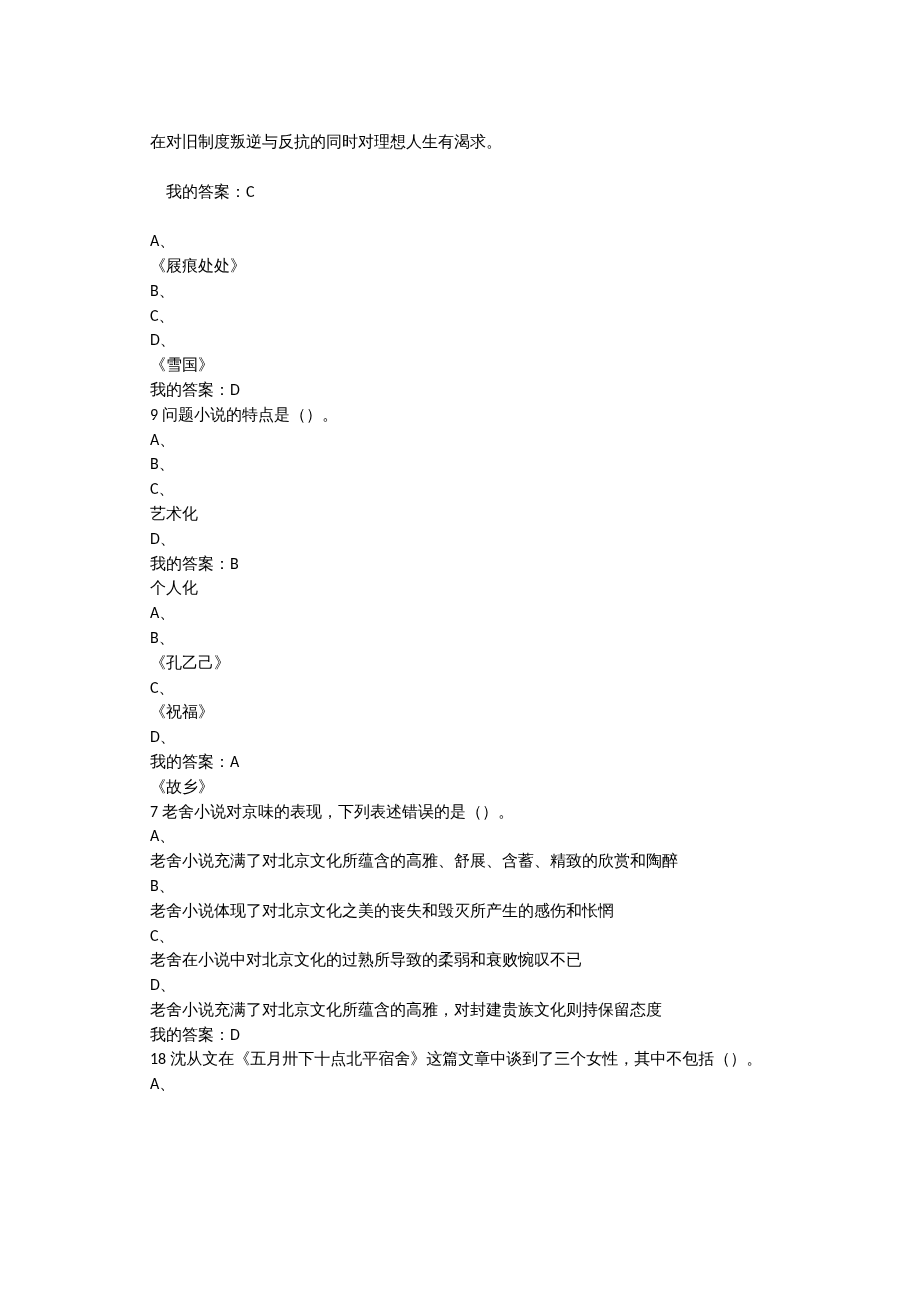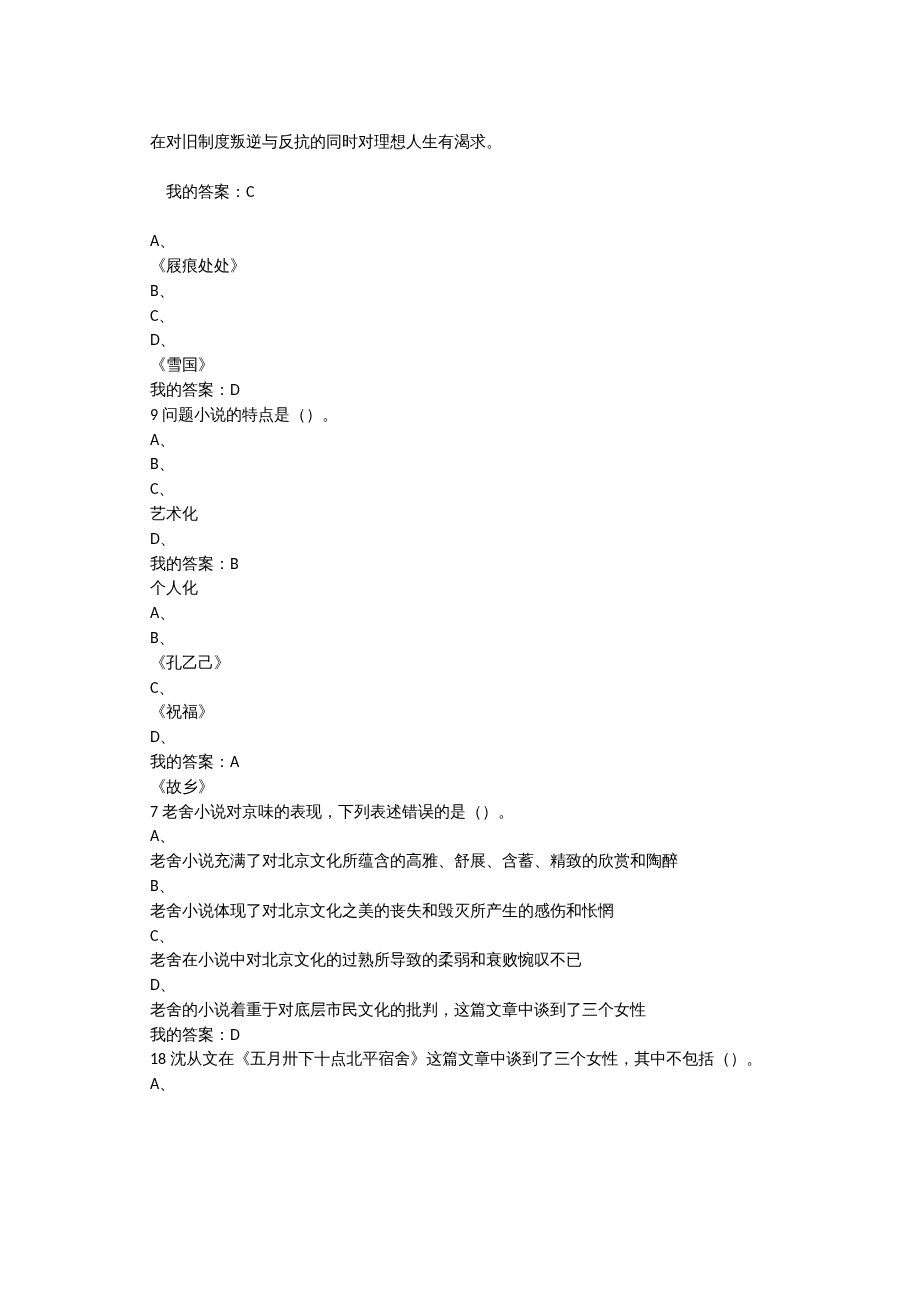--- a/index.html
+++ b/index.html
@@ -59,19 +59,19 @@
       <div class="line"><span>我的答案：</span><span class="alpha">A</span></div>
       <div class="line">《故乡》</div>
       <div class="line"><span class="alpha">7</span><span> 老舍小说对京味的表现，下列表述错误的是（）。</span></div>
       <div class="line"><span class="alpha">A</span><span>、</span></div>
       <div class="line">老舍小说充满了对北京文化所蕴含的高雅、舒展、含蓄、精致的欣赏和陶醉</div>
       <div class="line"><span class="alpha">B</span><span>、</span></div>
       <div class="line">老舍小说体现了对北京文化之美的丧失和毁灭所产生的感伤和怅惘</div>
       <div class="line"><span class="alpha">C</span><span>、</span></div>
       <div class="line">老舍在小说中对北京文化的过熟所导致的柔弱和衰败惋叹不已</div>
       <div class="line"><span class="alpha">D</span><span>、</span></div>
-      <div class="line">老舍的小说着重于对底层市民文化的批判，这篇文章中谈到了三个女性</div>
+      <div class="line">老舍小说充满了对北京文化所蕴含的高雅，对封建贵族文化则持保留态度</div>
       <div class="line"><span>我的答案：</span><span class="alpha">D</span></div>
       <div class="line"><span class="alpha">18</span><span> 沈从文在《五月卅下十点北平宿舍》这篇文章中谈到了三个女性，其中不包括（）。</span></div>
       <div class="line"><span class="alpha">A</span><span>、</span></div>
     </div>
 
 </div>
 
 </body></html>

